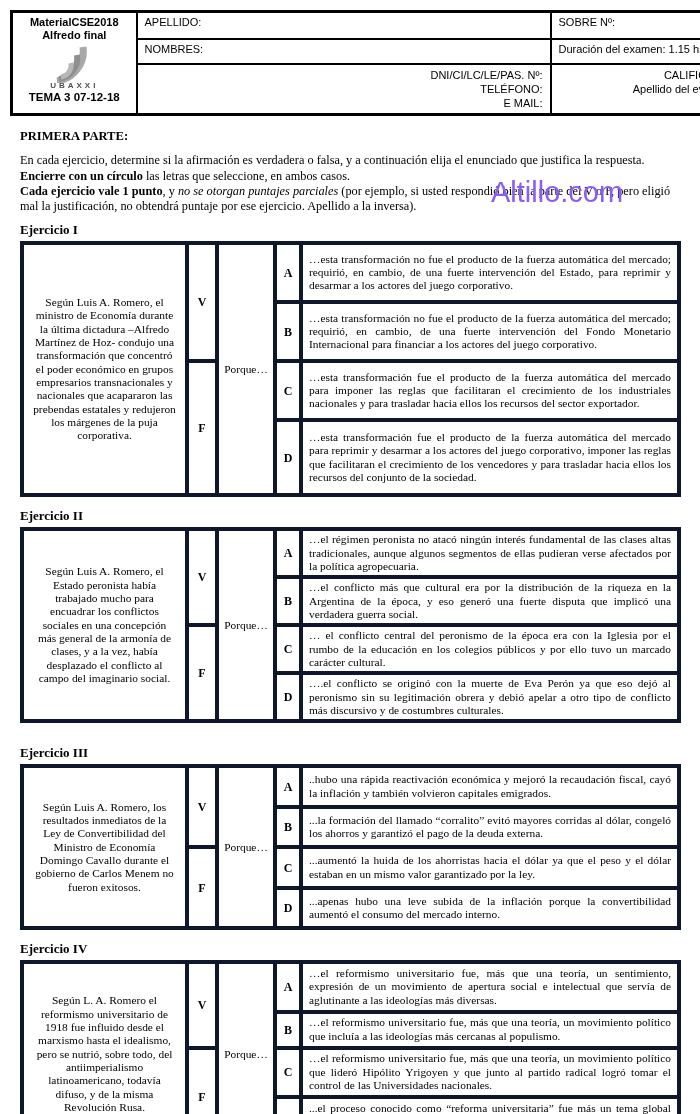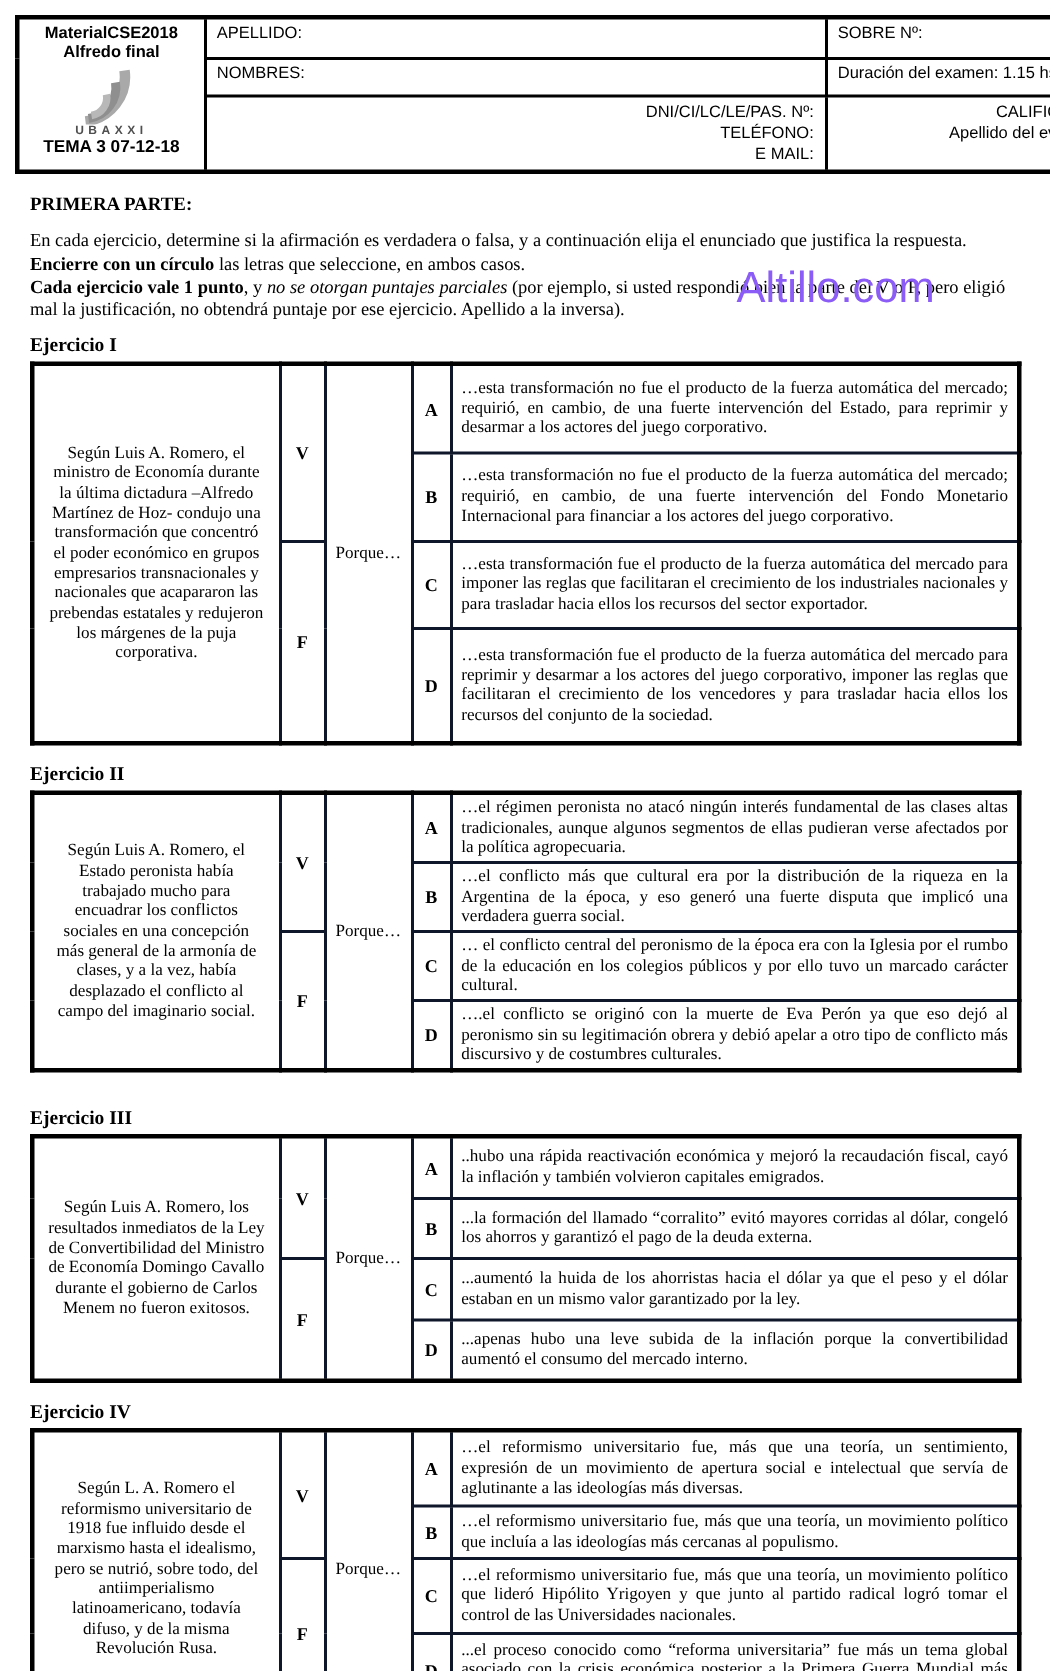--- a/index.html
+++ b/index.html
@@ -48,21 +48,21 @@
   .mt-md { margin-top: 11px; }
   .mt-lg { margin-top: 22px; }
   .ex-table {
     border-collapse: collapse;
     border: 3px solid #000;
     width: 661px;
     margin: 3px 0 0 20px;
     font-size: 11.4px;
     line-height: 1.17;
   }
-  .ex-table td { border: 2px solid #0f172a; }
+  .ex-table td { border: 4px solid #0f172a; }
   .st { width: 165px; text-align: center; vertical-align: middle; padding: 5px 9px; }
   .vf { width: 30px;  text-align: center; vertical-align: middle; font-weight: bold; font-size: 12px; }
   .pq { width: 58px;  text-align: center; vertical-align: middle; padding: 2px; }
   .lt { width: 26px;  text-align: center; vertical-align: middle; font-weight: bold; font-size: 12px; }
   .op { text-align: justify; vertical-align: middle; padding: 2px 6px; }
   #ex1-table { height: 256px; }
   #ex2-table { height: 173px; }
   #ex3-table { height: 166px; }
   #ex4-table { height: 188px; }
 </style>

